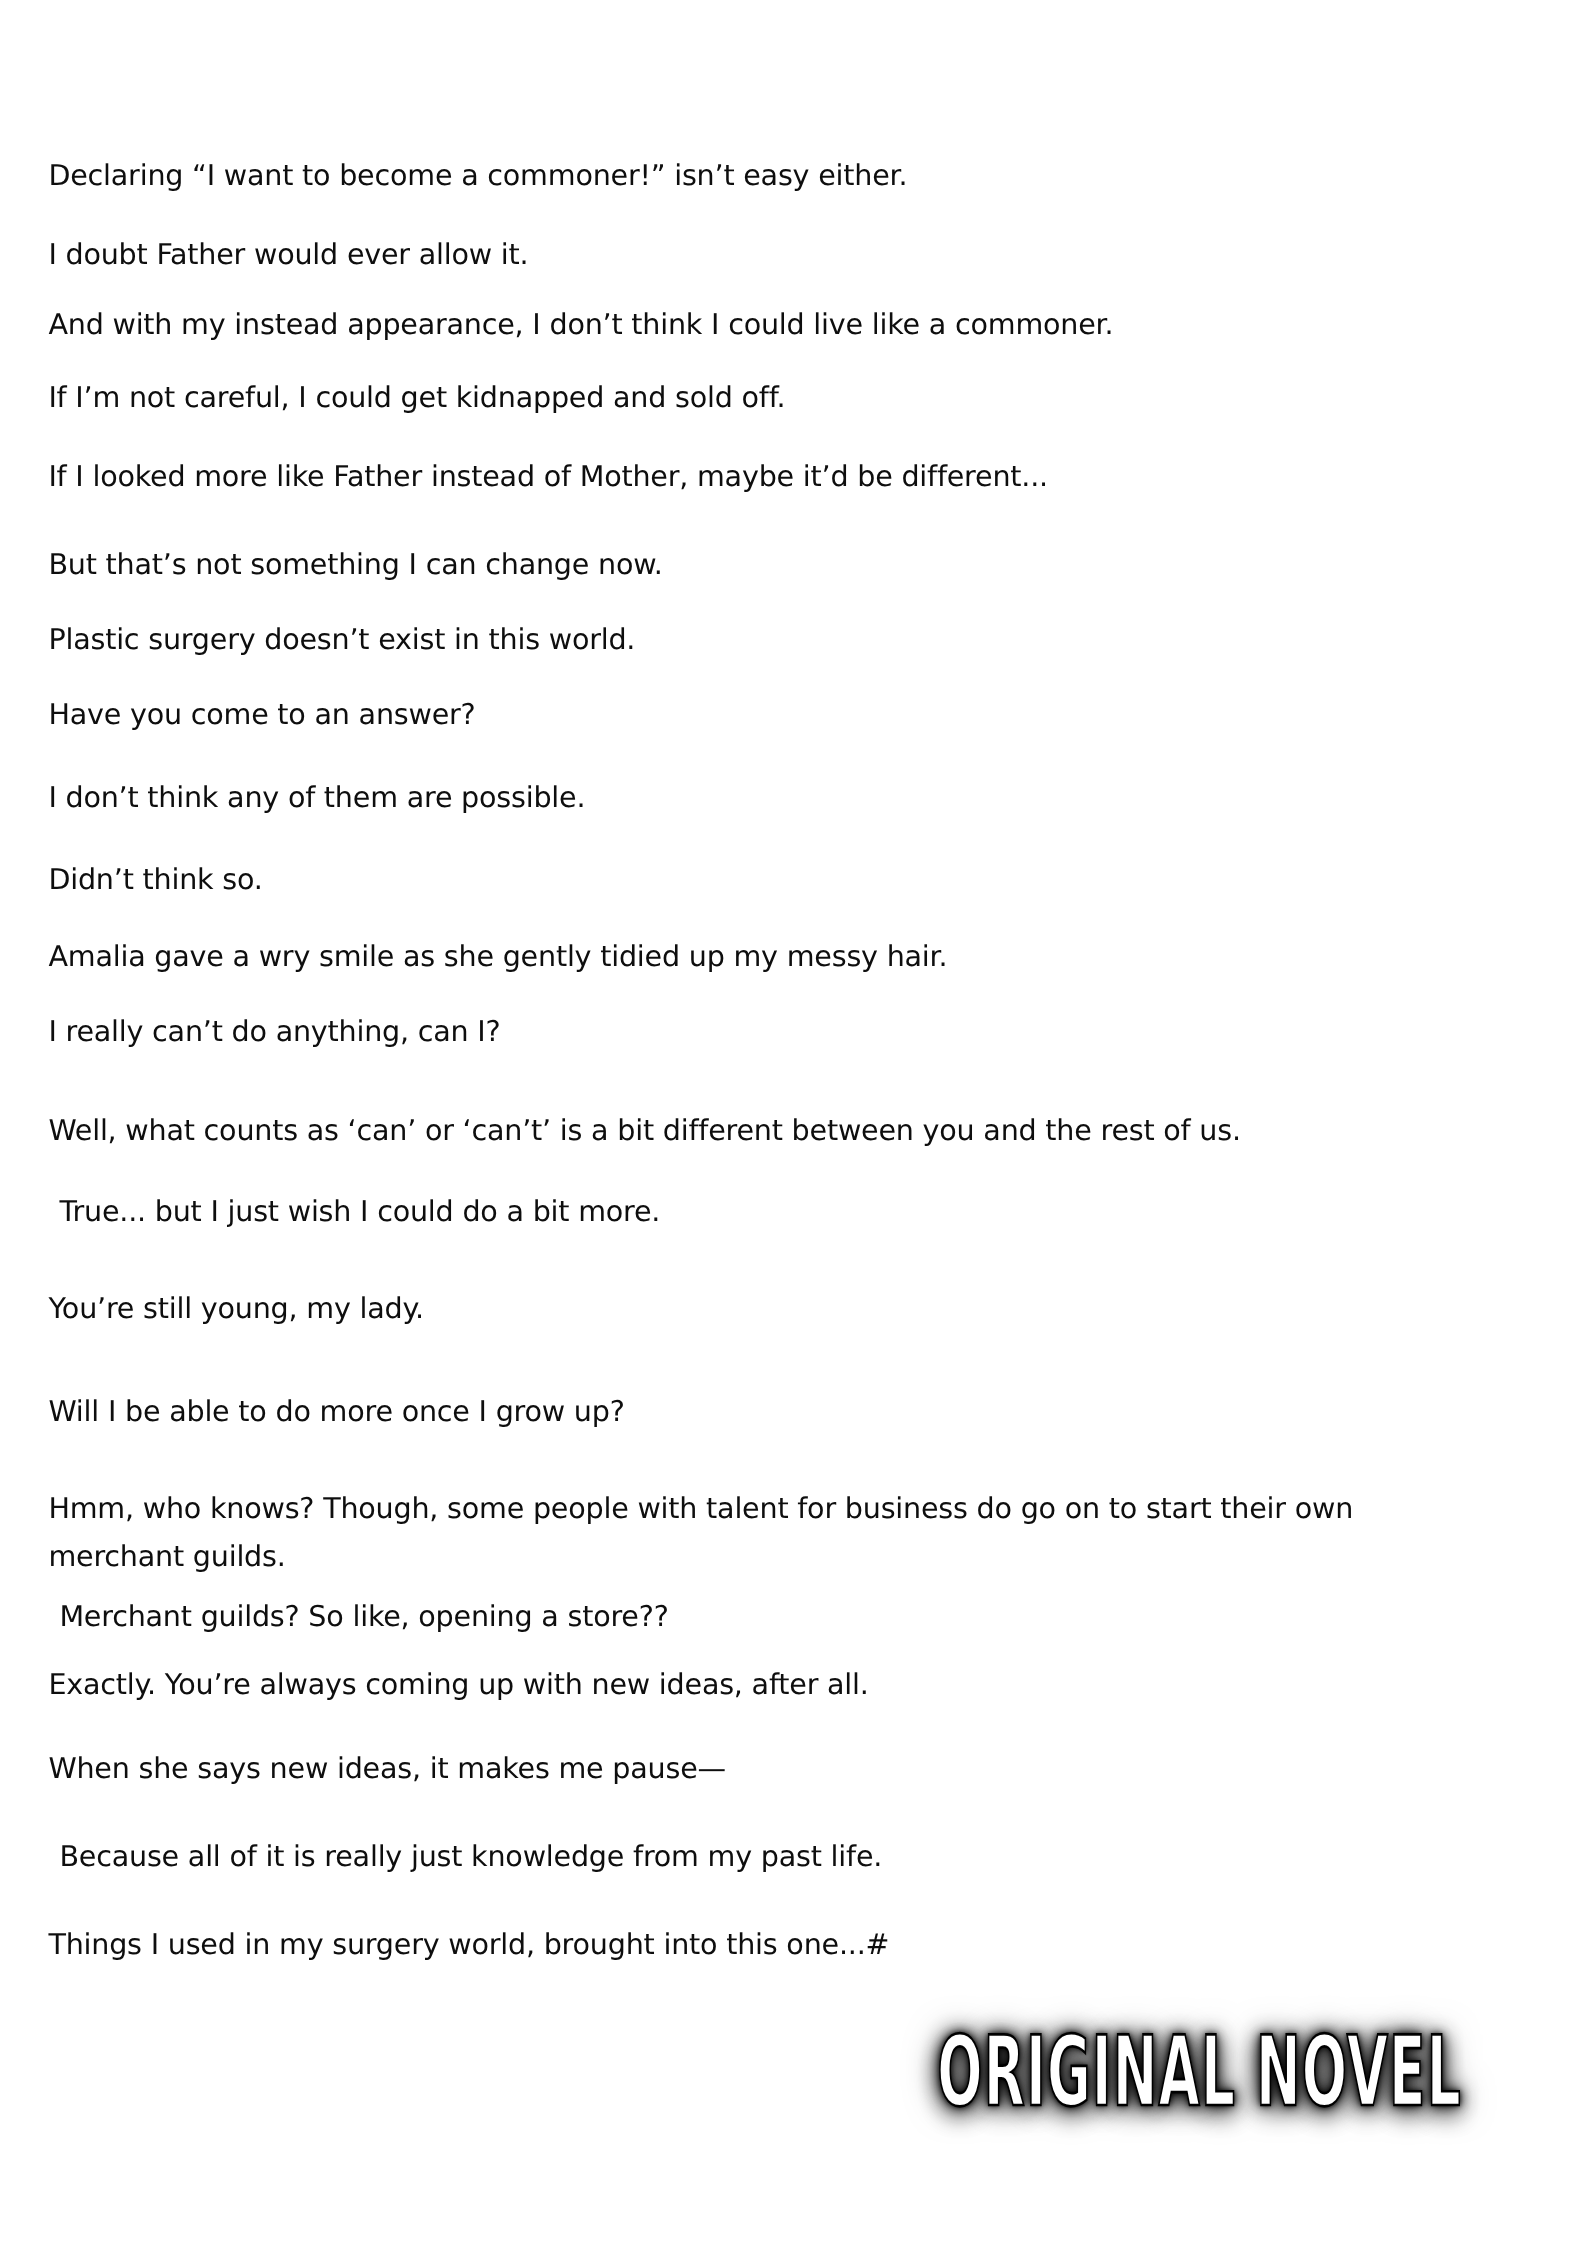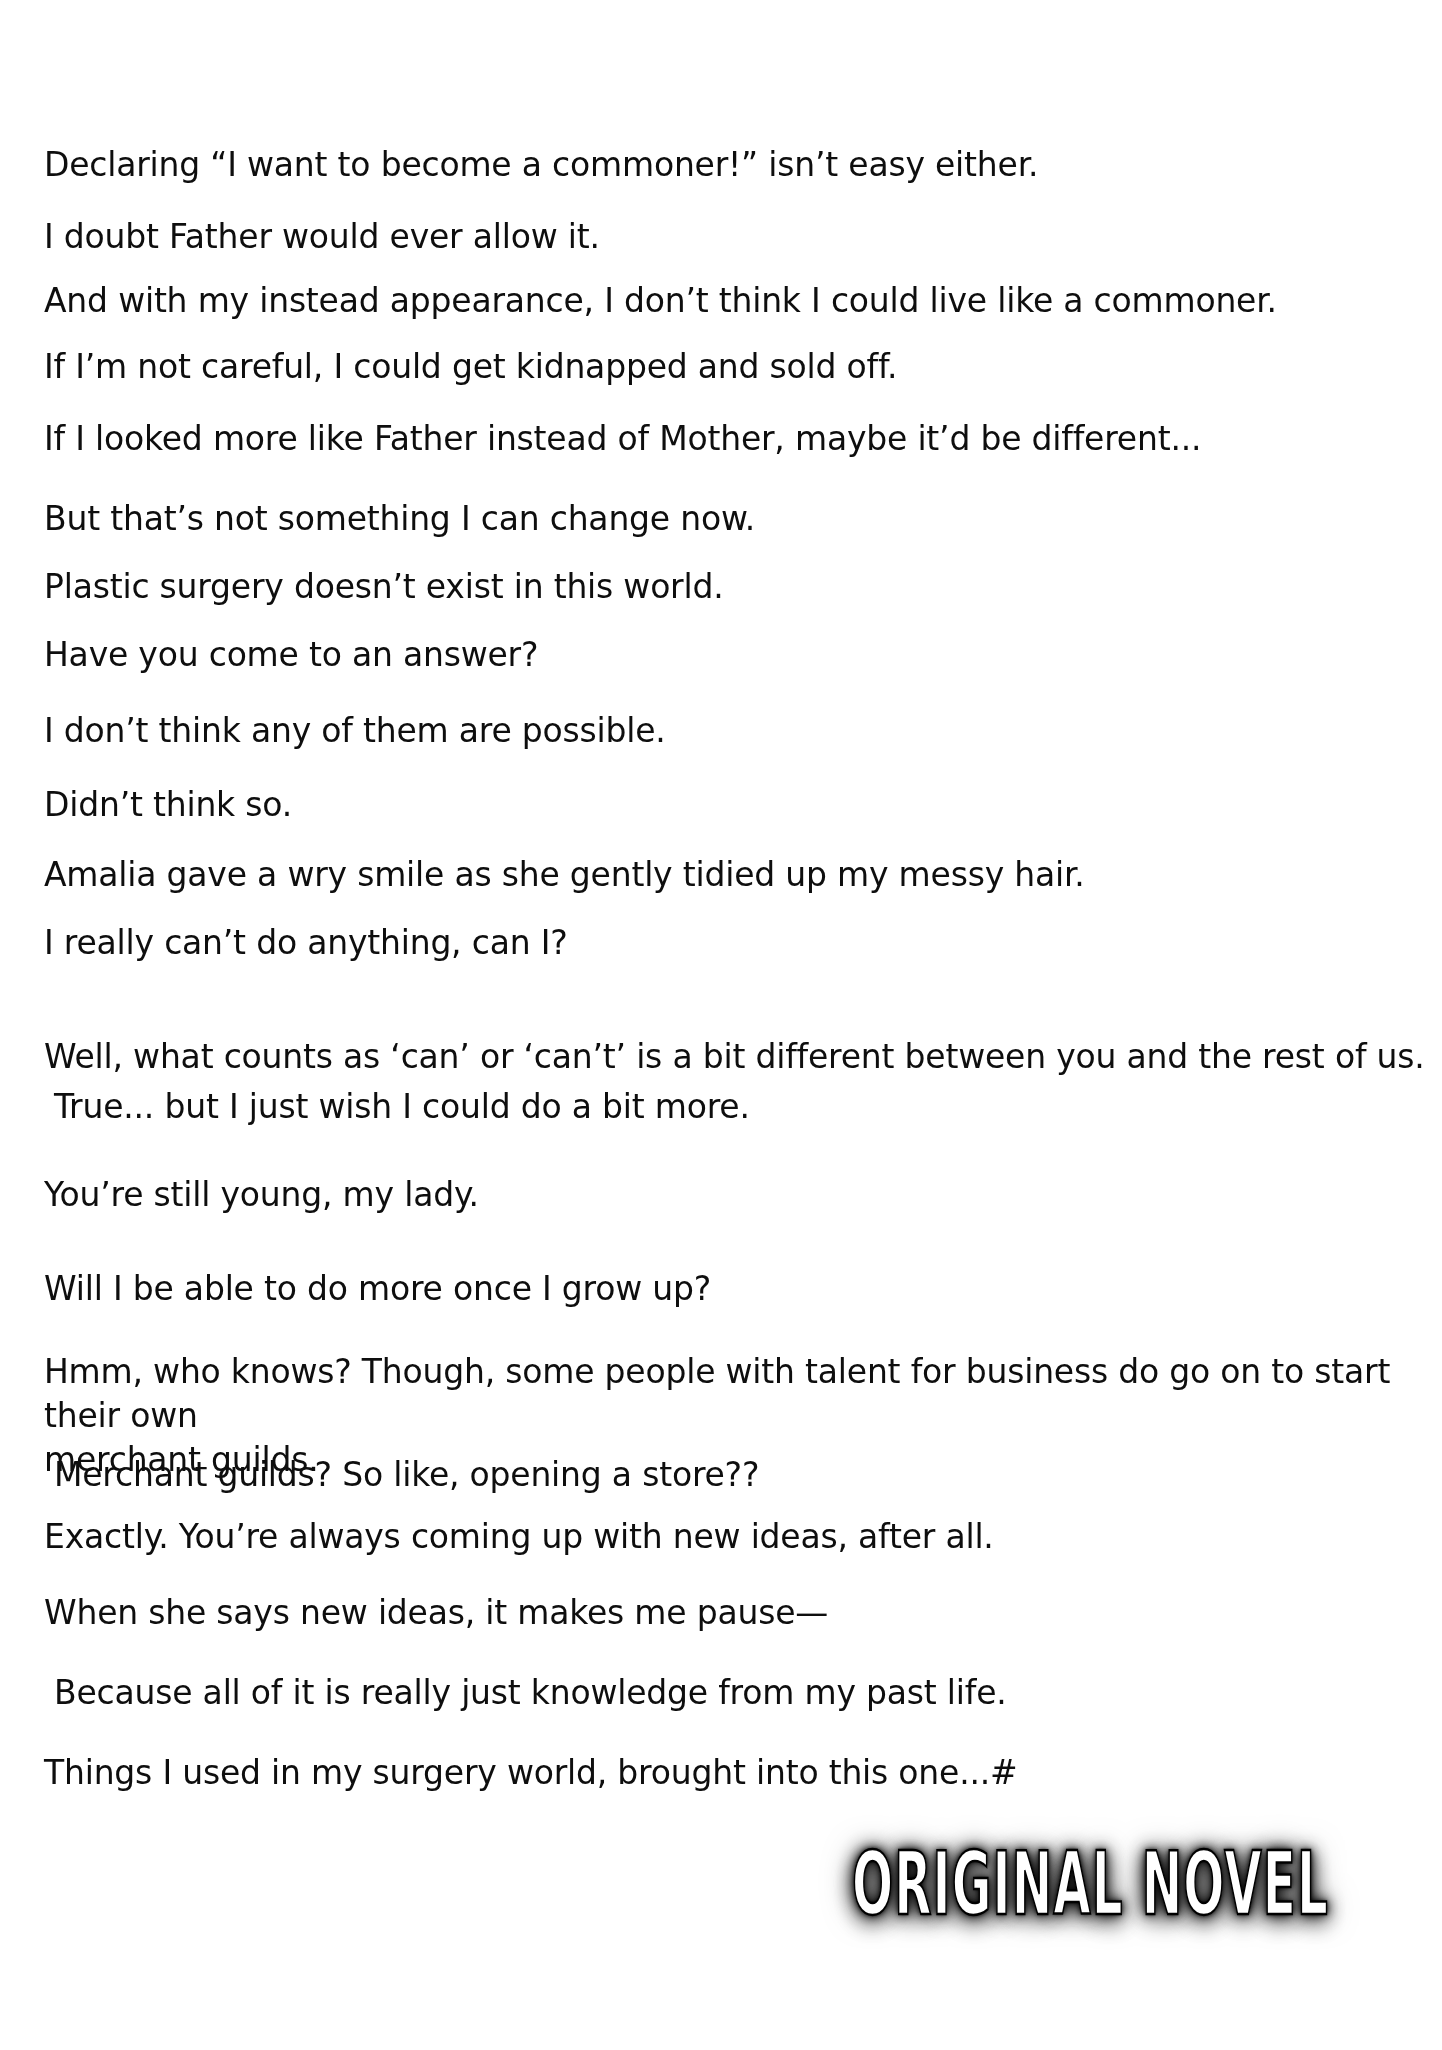--- a/index.html
+++ b/index.html
@@ -9,21 +9,21 @@
     height: 2050px;
     background: #ffffff;
     overflow: hidden;
     font-family: "DejaVu Sans", "Liberation Sans", sans-serif;
   }
   .script-line {
     position: absolute;
     margin: 0;
     left: 44px;
     color: #0e0e0e;
-    font-size: 33px;
+    font-size: 26px;
     letter-spacing: -0.2px;
     line-height: 1.25;
     white-space: nowrap;
   }
   .wrap2 {
     white-space: pre-line;
     line-height: 44px;
   }
   .indent { left: 54px; }
   #banner {
@@ -57,21 +57,21 @@
   <p class="script-line" style="top:280px">And with my instead appearance, I don’t think I could live like a commoner.</p>
   <p class="script-line" style="top:346px">If I’m not careful, I could get kidnapped and sold off.</p>
   <p class="script-line" style="top:418px">If I looked more like Father instead of Mother, maybe it’d be different...</p>
   <p class="script-line" style="top:498px">But that’s not something I can change now.</p>
   <p class="script-line" style="top:566px">Plastic surgery doesn’t exist in this world.</p>
   <p class="script-line" style="top:634px">Have you come to an answer?</p>
   <p class="script-line" style="top:710px">I don’t think any of them are possible.</p>
   <p class="script-line" style="top:784px">Didn’t think so.</p>
   <p class="script-line" style="top:854px">Amalia gave a wry smile as she gently tidied up my messy hair.</p>
   <p class="script-line" style="top:922px">I really can’t do anything, can I?</p>
-  <p class="script-line" style="top:1036px">Well, what counts as ‘can’ or ‘can’t’ is a bit different between you and the rest of us.</p>
+  <p class="script-line" style="top:1012px">Well, what counts as ‘can’ or ‘can’t’ is a bit different between you and the rest of us.</p>
   <p class="script-line" style="top:1174px">You’re still young, my lady.</p>
   <p class="script-line indent" style="top:1086px">True... but I just wish I could do a bit more.</p>
   <p class="script-line" style="top:1268px">Will I be able to do more once I grow up?</p>
   <p class="script-line wrap2" style="top:1350px">Hmm, who knows? Though, some people with talent for business do go on to start their own
 merchant guilds.</p>
   <p class="script-line indent" style="top:1454px">Merchant guilds? So like, opening a store??</p>
   <p class="script-line" style="top:1516px">Exactly. You’re always coming up with new ideas, after all.</p>
   <p class="script-line" style="top:1592px">When she says new ideas, it makes me pause—</p>
   <p class="script-line indent" style="top:1672px">Because all of it is really just knowledge from my past life.</p>
   <p class="script-line" style="top:1752px">Things I used in my surgery world, brought into this one...#</p>

